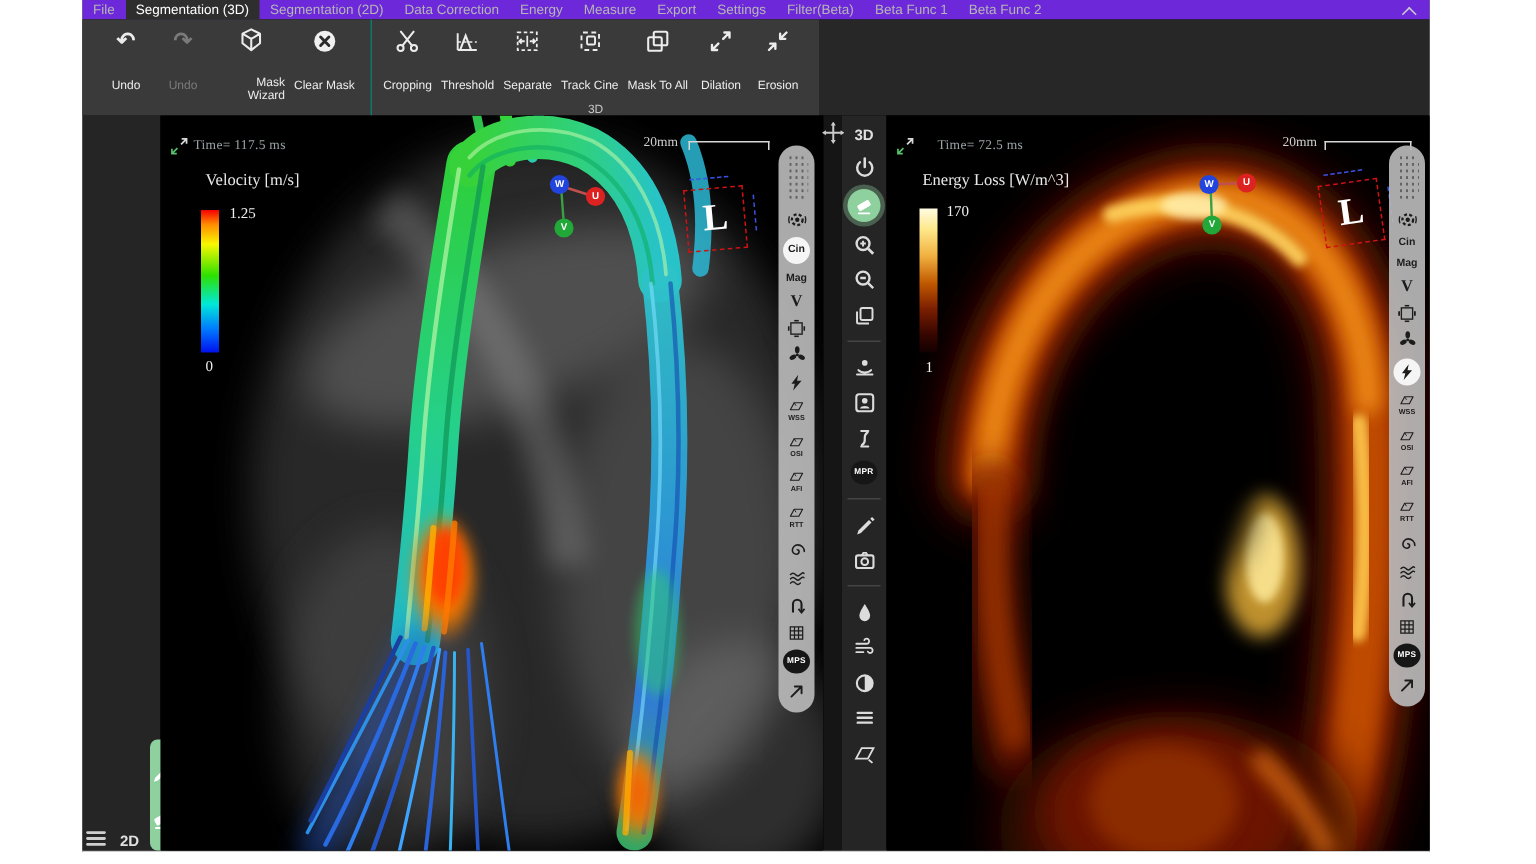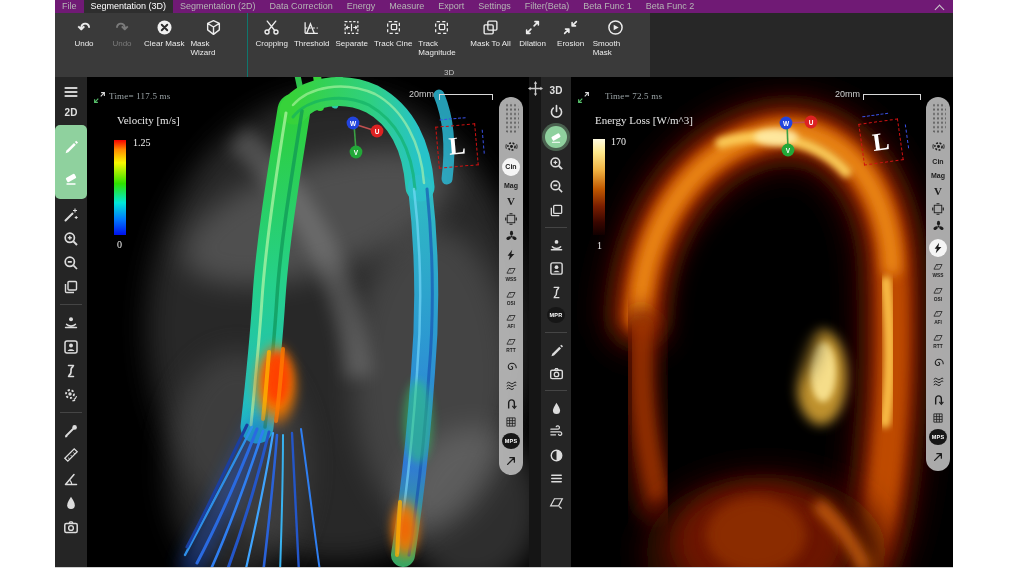--- a/index.html
+++ b/index.html
@@ -1,38 +1,38 @@
 <!DOCTYPE html>
 <html><head>
 <meta charset="utf-8">
 <style>
   html,body{margin:0;padding:0;width:1024px;height:576px;background:#fff;
     font-family:"Liberation Sans",sans-serif;-webkit-font-smoothing:antialiased;overflow:hidden}
   .app{position:absolute;left:55px;top:0;width:898px;height:567px;background:#000;
     border-bottom:1px solid #cfcfcf;display:flex;flex-direction:column}
   
-  .menubar{height:13px;background:#701a75;display:flex;align-items:flex-end;font-size:9px;color:#b5b5b5;flex:0 0 auto}
+  .menubar{height:13px;background:#6d28d9;display:flex;align-items:flex-end;font-size:9px;color:#b5b5b5;flex:0 0 auto}
   .menu-item{padding:0 7px;line-height:13px;white-space:nowrap;cursor:default}
   .menu-item.active{background:#2e2e2e;color:#fff}
   .menu-chev{margin-left:auto;margin-right:10px;display:flex;align-items:center}
   .menu-chev i{display:block;width:6px;height:6px;border-left:1.5px solid #ccc;border-top:1.5px solid #ccc;transform:rotate(45deg);margin-top:3px}
   
   .toolbar{height:64px;background:#272727;display:flex;flex:0 0 auto}
   .tb-light{background:#3a3a3a;display:flex;padding-left:6px}
   .tb-group{position:relative;display:flex;padding:3px 8px 10px 4px}
   .tb-group + .tb-group{border-left:1px solid #0f766e}
   .tb-caption{position:absolute;bottom:0px;left:0;right:0;text-align:center;font-size:8px;color:#c5c5c5}
   .tb-btn{display:flex;flex-direction:column;align-items:center;max-width:46px;min-width:32px;padding:2px 3px;color:#ececec}
   .tb-ic{height:19px;display:flex;align-items:center;justify-content:center;color:#ececec}
   .tb-btn.dim,.tb-btn.dim .tb-ic{color:#7b7b7b}
-  .tb-label{font-size:8px;line-height:9px;text-align:left;margin-top:2px}
+  .tb-label{font-size:8px;line-height:9px;text-align:right;margin-top:15px}
   .glyph{font-size:15px;font-weight:bold;line-height:15px}
   
   .main{flex:1;display:flex;min-height:0}
-  .side{width:32px;background:#252525;display:flex;flex-direction:column;align-items:center;padding-top:6px;gap:7px;flex:0 0 auto}
+  .side{width:52px;background:#252525;display:flex;flex-direction:row;align-items:flex-end;padding-top:6px;gap:7px;flex:0 0 auto}
   .side .lbl,.p3d .lbl{font-size:10px;font-weight:bold;color:#e0e0e0}
   .tool{height:17px;display:flex;align-items:center;justify-content:center;color:#dcdcdc}
   .sep{width:22px;border-top:1px solid #454545;margin:2px 0}
   .green-block{width:32px;border-radius:5px;background:#8fd19e;display:flex;flex-direction:column;align-items:center;gap:16px;padding:13px 0;color:#fff}
   .green-active{width:22px;height:22px;border-radius:50%;background:#8fd19e;box-shadow:0 0 0 3px rgba(143,209,158,.35);display:flex;align-items:center;justify-content:center;color:#fff}
   .splitter{width:12px;background:#151515;position:relative;flex:0 0 auto}
   .split-grip{position:absolute;top:2px;left:-3px;width:18px;height:18px;color:#c9c9c9;display:flex;align-items:center;justify-content:center}
   .p3d{width:30px;background:#252525;display:flex;flex-direction:column;align-items:center;padding-top:8px;gap:6.5px;flex:0 0 auto}
   .badge{min-width:16px;height:16px;padding:0 1px;border-radius:50%;background:#161616;color:#fff;
     font-size:5.5px;font-weight:bold;display:flex;align-items:center;justify-content:center;letter-spacing:.2px}
@@ -41,21 +41,21 @@
   .vp-left{width:442px;flex:0 0 auto}
   .vp-right{flex:1}
   .art{position:absolute;left:0;top:0}
   .ovl{position:absolute;font-family:"Liberation Serif",serif;color:#e6e6e6}
   .vp-time{font-size:9px;color:#9aa3a6;letter-spacing:.2px}
   .legend-title{font-size:11px;color:#e8e8e8}
   .cbar{position:absolute;width:12px}
   .cbar-vel{background:linear-gradient(to bottom,#f50000 0%,#ff8a00 10%,#f8f800 24%,#2ee000 46%,#00e8d8 66%,#0077ff 84%,#0011ee 100%)}
   .cbar-nrg{background:linear-gradient(to bottom,#fffbe2 0%,#ffe98c 14%,#f0b040 33%,#c05800 52%,#7a1e00 70%,#380600 87%,#120000 100%)}
   .cbar-max,.cbar-min{font-size:10px;color:#efefef;font-family:Liberation Serif, serif}
-  .scale-lbl{font-size:9px;color:#cfcfcf;font-family:Liberation Sans, sans-serif}
+  .scale-lbl{font-size:9px;color:#cfcfcf;font-family:Liberation Serif, serif}
   .scale-bar{position:absolute;height:5px;border-top:1.5px solid #d8d8d8;border-left:1.5px solid #d8d8d8;border-right:1.5px solid #d8d8d8}
   .lmark{position:absolute;width:38px;height:40px;border:1.6px dashed #cf1212;display:flex;align-items:center;justify-content:center;
     color:#fff;font:bold 25px "Liberation Serif",serif;transform:rotate(-5deg)}
   .lmark::before{content:"";position:absolute;top:-8px;left:4px;width:26px;border-top:1.6px dashed #3a52e8}
   .lmark::after{content:"";position:absolute;right:-8px;top:6px;height:24px;border-left:1.6px dashed #3a52e8}
   
   .axes text{font:bold 6.5px "Liberation Sans",sans-serif;fill:#fff;text-anchor:middle;dominant-baseline:central}
   
   .pill{position:absolute;width:24px;background:rgba(185,185,185,.92);border-radius:12px;
     display:flex;flex-direction:column;align-items:center;gap:5.5px;padding:5px 0 8px;color:#1c1c1c}
@@ -270,32 +270,32 @@
           <span class="tb-ic glyph">↶</span>
           <span class="tb-label">Undo</span>
         </div>
         <div class="tb-btn dim">
           <span class="tb-ic glyph">↷</span>
           <span class="tb-label">Undo</span>
         </div>
         <div class="tb-btn">
           <span class="tb-ic">
               <svg class="ic" width="17" height="17">
+                <use href="#i-cube"></use>
+              </svg>
+            </span>
+          <span class="tb-label">Mask Wizard</span>
+        </div>
+        <div class="tb-btn">
+          <span class="tb-ic">
+              <svg class="ic" width="17" height="17">
                 <use href="#i-clearx"></use>
               </svg>
             </span>
           <span class="tb-label">Clear Mask</span>
-        </div>
-        <div class="tb-btn">
-          <span class="tb-ic">
-              <svg class="ic" width="17" height="17">
-                <use href="#i-cube"></use>
-              </svg>
-            </span>
-          <span class="tb-label">Mask Wizard</span>
         </div>
       </div>
       <div class="tb-group">
         <div class="tb-btn">
           <span class="tb-ic">
               <svg class="ic" width="17" height="17">
                 <use href="#i-scissors"></use>
               </svg>
             </span>
           <span class="tb-label">Cropping</span>
@@ -320,56 +320,40 @@
           <span class="tb-ic">
               <svg class="ic" width="17" height="17">
                 <use href="#i-trackframe"></use>
               </svg>
             </span>
           <span class="tb-label">Track Cine</span>
         </div>
         <div class="tb-btn">
           <span class="tb-ic">
               <svg class="ic" width="17" height="17">
-                <use href="#i-trackframe"></use>
-              </svg>
-            </span>
-          <span class="tb-label">Track Magnitude</span>
-        </div>
-        <div class="tb-btn">
-          <span class="tb-ic">
-              <svg class="ic" width="17" height="17">
                 <use href="#i-copy"></use>
               </svg>
             </span>
           <span class="tb-label">Mask To All</span>
         </div>
         <div class="tb-btn">
           <span class="tb-ic">
               <svg class="ic" width="17" height="17">
                 <use href="#i-dilate"></use>
               </svg>
             </span>
           <span class="tb-label">Dilation</span>
         </div>
         <div class="tb-btn">
           <span class="tb-ic">
               <svg class="ic" width="17" height="17">
                 <use href="#i-erode"></use>
               </svg>
             </span>
           <span class="tb-label">Erosion</span>
-        </div>
-        <div class="tb-btn">
-          <span class="tb-ic">
-              <svg class="ic" width="17" height="17">
-                <use href="#i-smooth"></use>
-              </svg>
-            </span>
-          <span class="tb-label">Smooth Mask</span>
         </div>
         <div class="tb-caption">3D</div>
       </div>
     </div>
   </div>
 
   <div class="main">
 
     <div class="side">
       <span class="tool">

